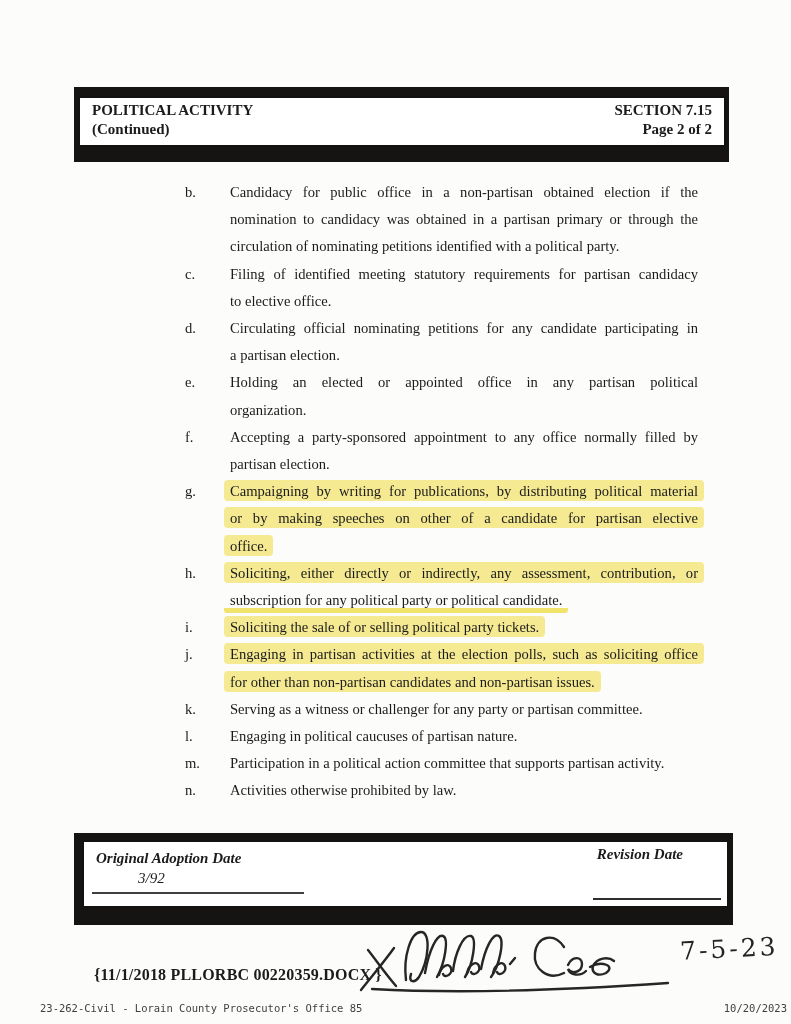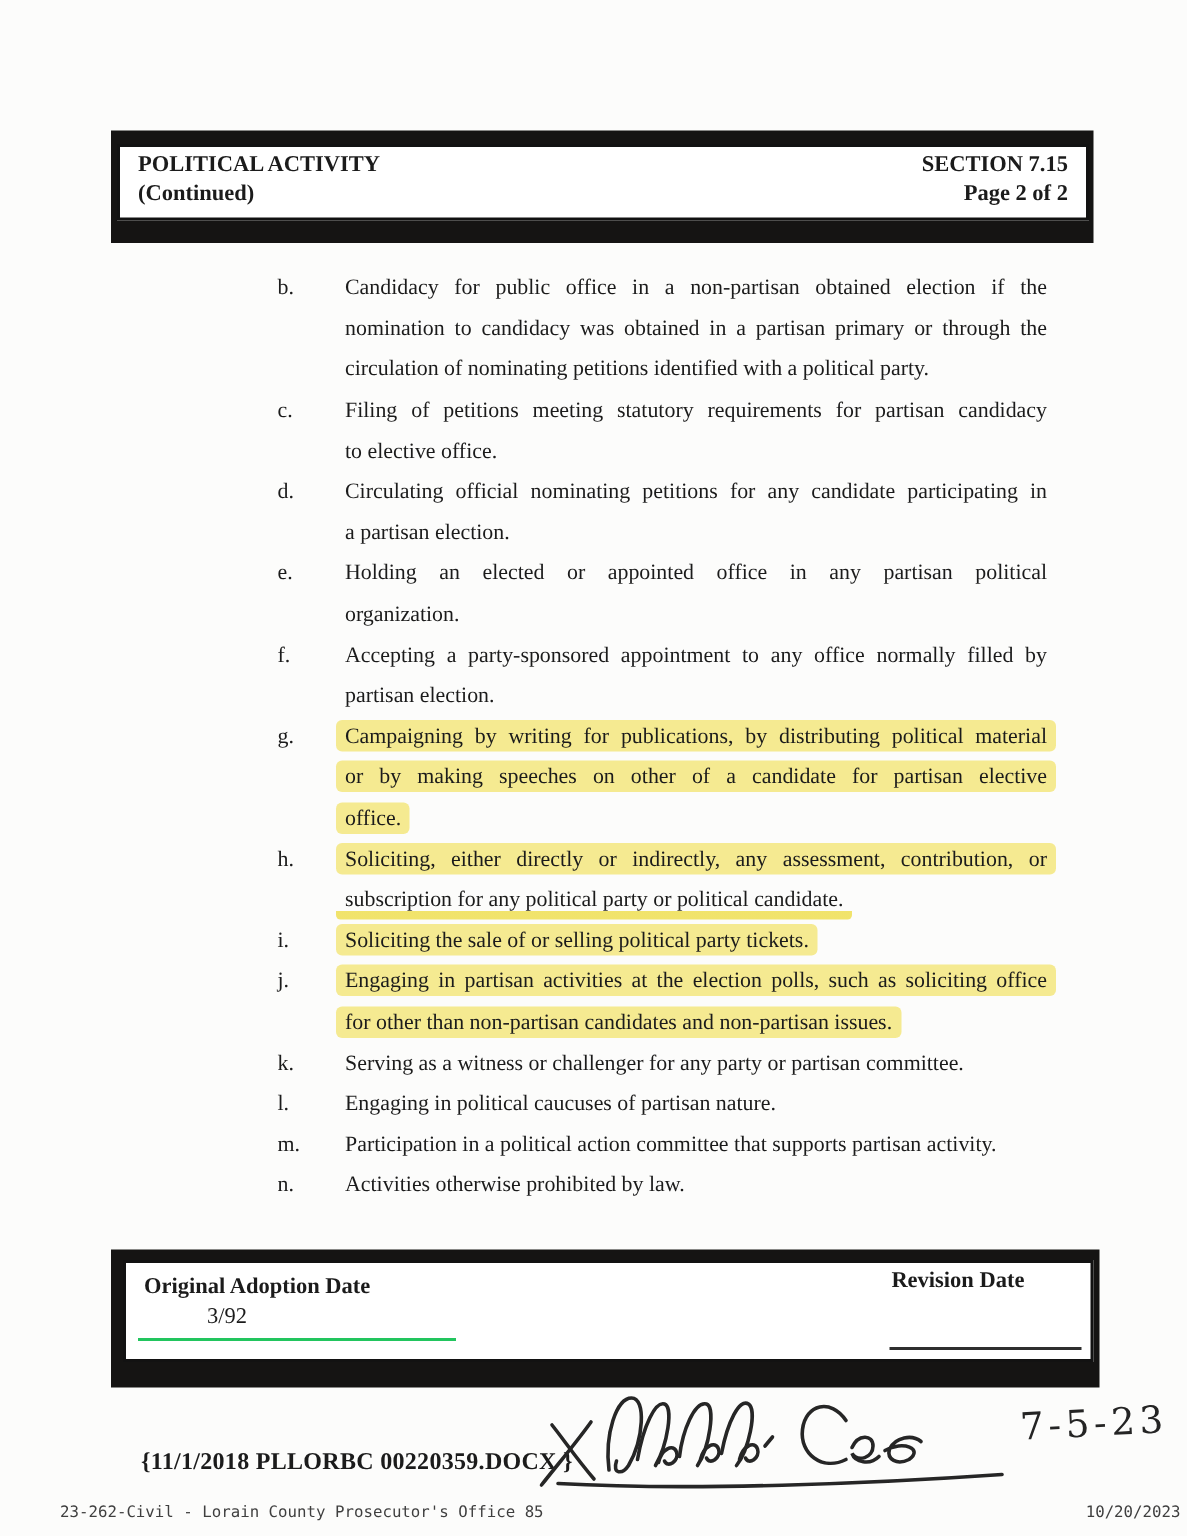--- a/index.html
+++ b/index.html
@@ -11,24 +11,24 @@
   
   .shadow-box{position:absolute;background:#151413;}
   .header-box{left:74px;top:87px;width:648px;padding:9px 3px 15px 4px;}
   .adoption-box{left:74px;top:833px;width:647px;padding:7px 4px 17px 8px;}
   .box-inner{background:#ffffff;border:2px solid #121212;gap:28px;}
   .header-inner{display:flex;justify-content:space-between;align-items:flex-start;padding:3px 12px 6px 12px;}
   .header-left .t1,.header-right .t1{font-weight:bold;font-size:15px;line-height:19px;}
   .header-left .t2,.header-right .t2{font-weight:bold;font-size:15px;line-height:19px;}
   .header-right{text-align:right;}
   
-  .adoption-inner{position:relative;height:64px;}
+  .adoption-inner{position:relative;height:64px;font-style:italic;}
   .adopt-label{position:absolute;left:12px;top:8px;font-weight:bold;font-size:15px;}
   .rev-label{position:absolute;right:44px;top:4px;font-weight:bold;font-size:15px;}
-  .adopt-line{position:absolute;left:8px;top:28px;width:166px;height:22px;border-bottom:2px solid #22c55e;font-size:15px;padding-left:46px;}
+  .adopt-line{position:absolute;left:8px;top:28px;width:166px;height:22px;border-bottom:2px solid #404040;font-size:15px;padding-left:46px;}
   .rev-line{position:absolute;right:6px;top:34px;width:128px;height:22px;border-bottom:2px solid #2e2e2e;}
   
   .list{position:absolute;left:185px;top:179px;width:513px;}
   .item{display:flex;}
   .item .lab{width:45px;flex:none;font-size:14.6px;line-height:27.2px;}
   .item .txt{width:468px;flex:none;}
   .line{font-size:14.6px;line-height:27.2px;white-space:nowrap;text-align:justify;text-justify:inter-word;}
   .jl{text-align-last:justify;}
   .hl{background:rgba(241,226,95,0.68);padding:3px 6px 2px;margin:12px -6px;border-radius:4px;box-decoration-break:clone;-webkit-box-decoration-break:clone;}
   .hl-under{background:linear-gradient(to bottom,rgba(0,0,0,0) 74%,rgba(238,221,72,0.8) 74%);padding:0 6px 5px;margin:0 -6px;border-radius:3px;}
@@ -68,21 +68,21 @@
       <div class="lab">b.</div>
       <div class="txt">
         <div class="line jl"><span>Candidacy for public office in a non-partisan obtained election if the</span></div>
         <div class="line jl"><span>nomination to candidacy was obtained in a partisan primary or through the</span></div>
         <div class="line"><span>circulation of nominating petitions identified with a political party.</span></div>
       </div>
     </div>
     <div class="item">
       <div class="lab">c.</div>
       <div class="txt">
-        <div class="line jl"><span>Filing of petitions meeting statutory requirements for partisan candidacy</span></div>
+        <div class="line jl"><span>Filing of identified meeting statutory requirements for partisan candidacy</span></div>
         <div class="line"><span>to elective office.</span></div>
       </div>
     </div>
     <div class="item">
       <div class="lab">d.</div>
       <div class="txt">
         <div class="line jl"><span>Circulating official nominating petitions for any candidate participating in</span></div>
         <div class="line"><span>a partisan election.</span></div>
       </div>
     </div>

